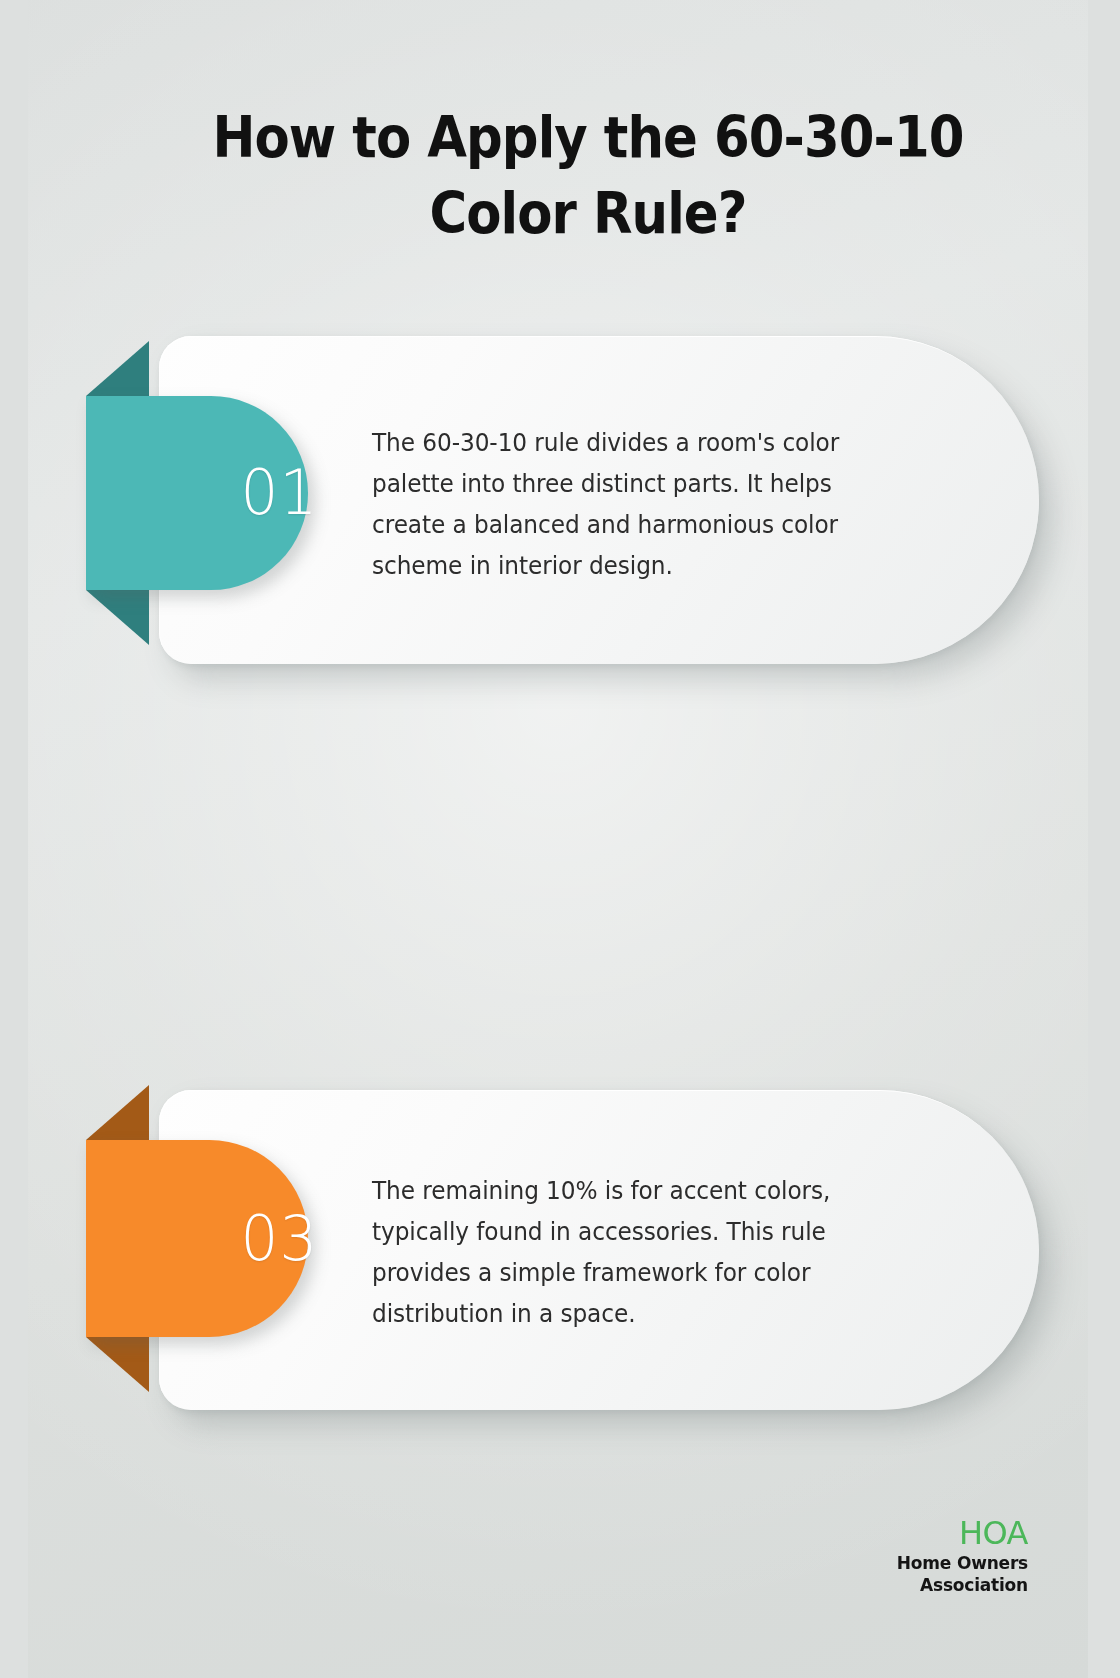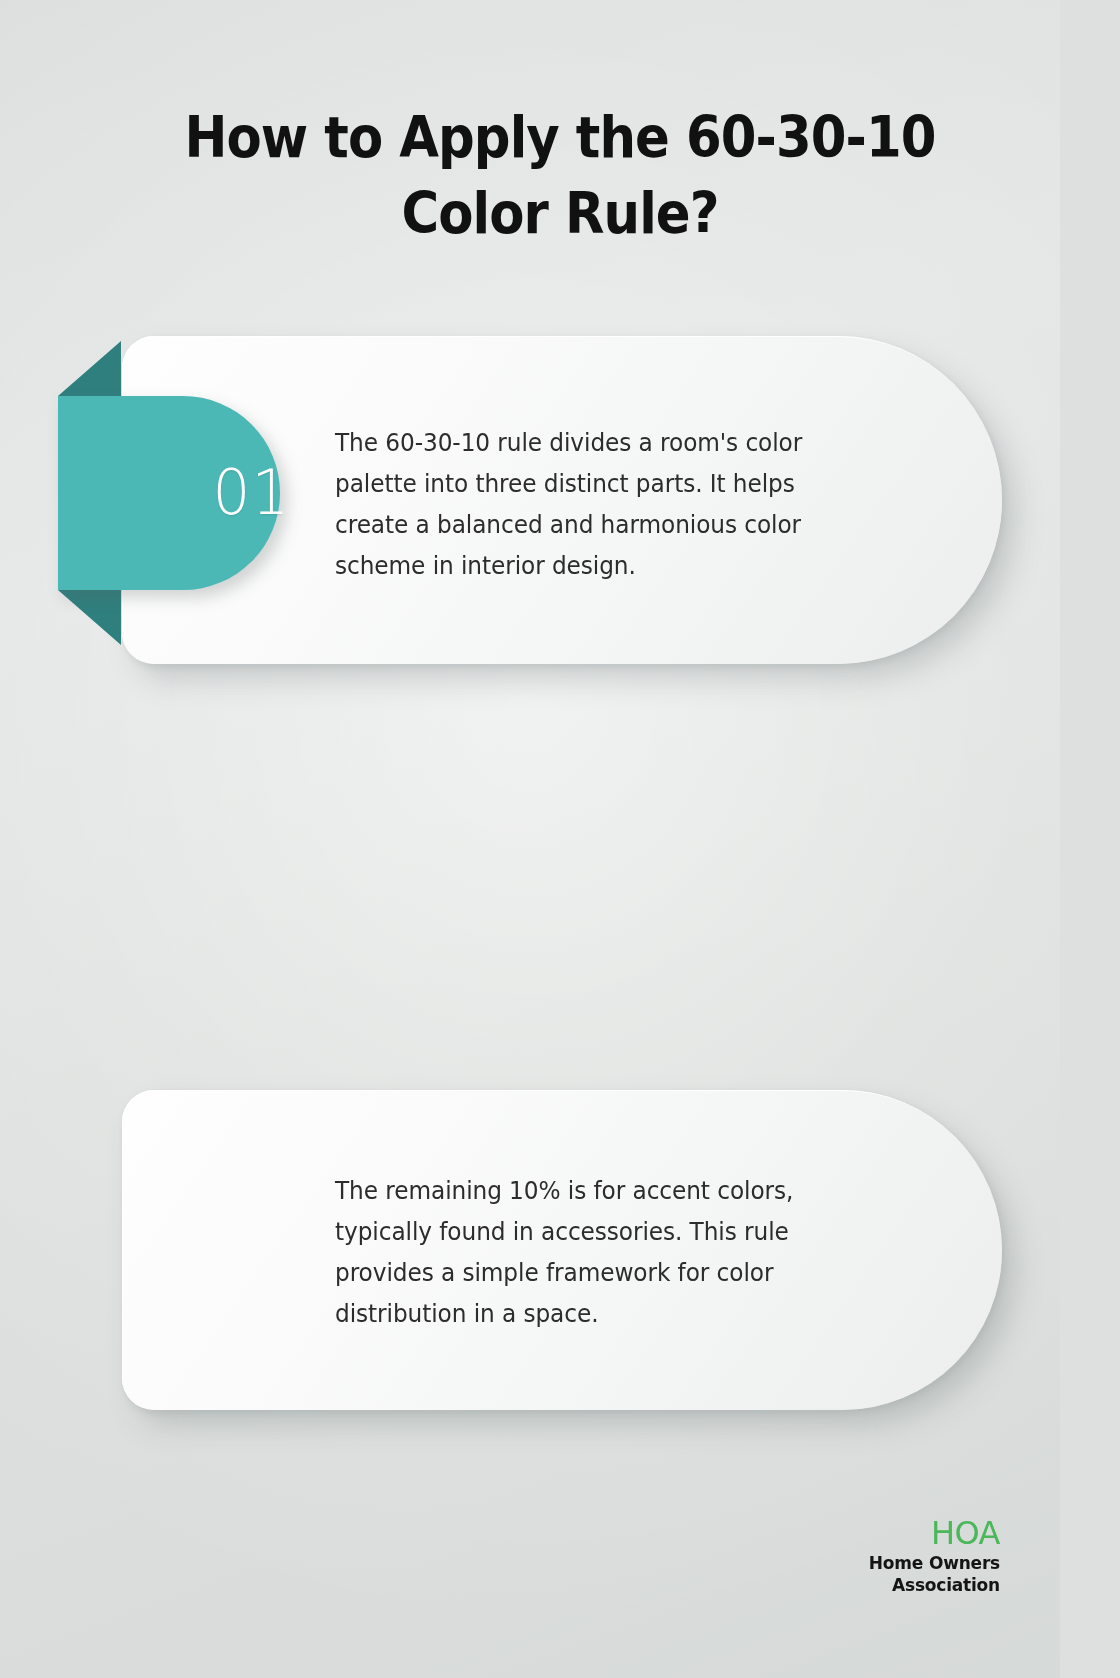--- a/index.html
+++ b/index.html
@@ -15,20 +15,21 @@
   }
 
   #page {
     position: relative;
     width: 1060px;
     height: 1678px;
     background:
       radial-gradient(120% 80% at 50% 42%, rgba(255,255,255,0.55) 0%, rgba(255,255,255,0.18) 38%, rgba(255,255,255,0.0) 70%),
       linear-gradient(160deg, #dcdfde 0%, #e2e5e4 30%, #dcdfdd 62%, #d6dad8 100%);
     overflow: hidden;
+    margin-left: 28px;
   }
 
   
   #title {
     position: absolute;
     left: 90px;
     top: 100px;
     width: 940px;
     text-align: center;
     font-family: "DejaVu Sans", sans-serif;
@@ -47,21 +48,21 @@
     position: absolute;
     left: 0;
     width: 1120px;
   }
   .card-block.c0 { top: 336px;  height: 328px; }
   .card-block.c1 { top: 727px;  height: 310px; }
   .card-block.c2 { top: 1090px; height: 320px; border-radius: 20px; }
 
   .card {
     position: absolute;
-    left: 122px;
+    left: 131px;
     top: 0;
     right: 0;
     width: 880px;
     height: 100%;
     border-radius: 32px 164px 164px 32px;
     background: linear-gradient(125deg, #fefefe 0%, #fbfbfb 28%, #f4f5f5 62%, #eceeee 100%);
     box-shadow:
       14px 16px 28px rgba(120,128,130,0.30),
       2px 3px 6px rgba(120,128,130,0.16),
       inset 1px 1px 0 rgba(255,255,255,0.95);
@@ -194,20 +195,27 @@
     </div>
   </div>
 
   <div class="card-block c1">
   </div>
 
   <div class="card-block c2">
     <div class="card">
       <div class="card-text">The remaining 10% is for accent colors, typically found in accessories. This rule provides a simple framework for color distribution in a space.</div>
     </div>
+    <div class="badge-wrap">
+      <div class="fold top" style="background: rgb(163, 90, 23);"></div>
+      <div class="fold bottom" style="background: rgb(163, 90, 23);"></div>
+      <div class="badge" style="background: rgb(247, 138, 42);">
+        <span class="badge-num">03</span>
+      </div>
+    </div>
   </div>
 
   <div id="logo">
     <div id="logo-hoa" style="color: rgb(76, 183, 90);">HOA</div>
     <div id="logo-line1" style="color: rgb(20, 20, 20);">Home Owners</div>
     <div id="logo-line2" style="color: rgb(20, 20, 20);">Association</div>
   </div>
 
 </div>
 

